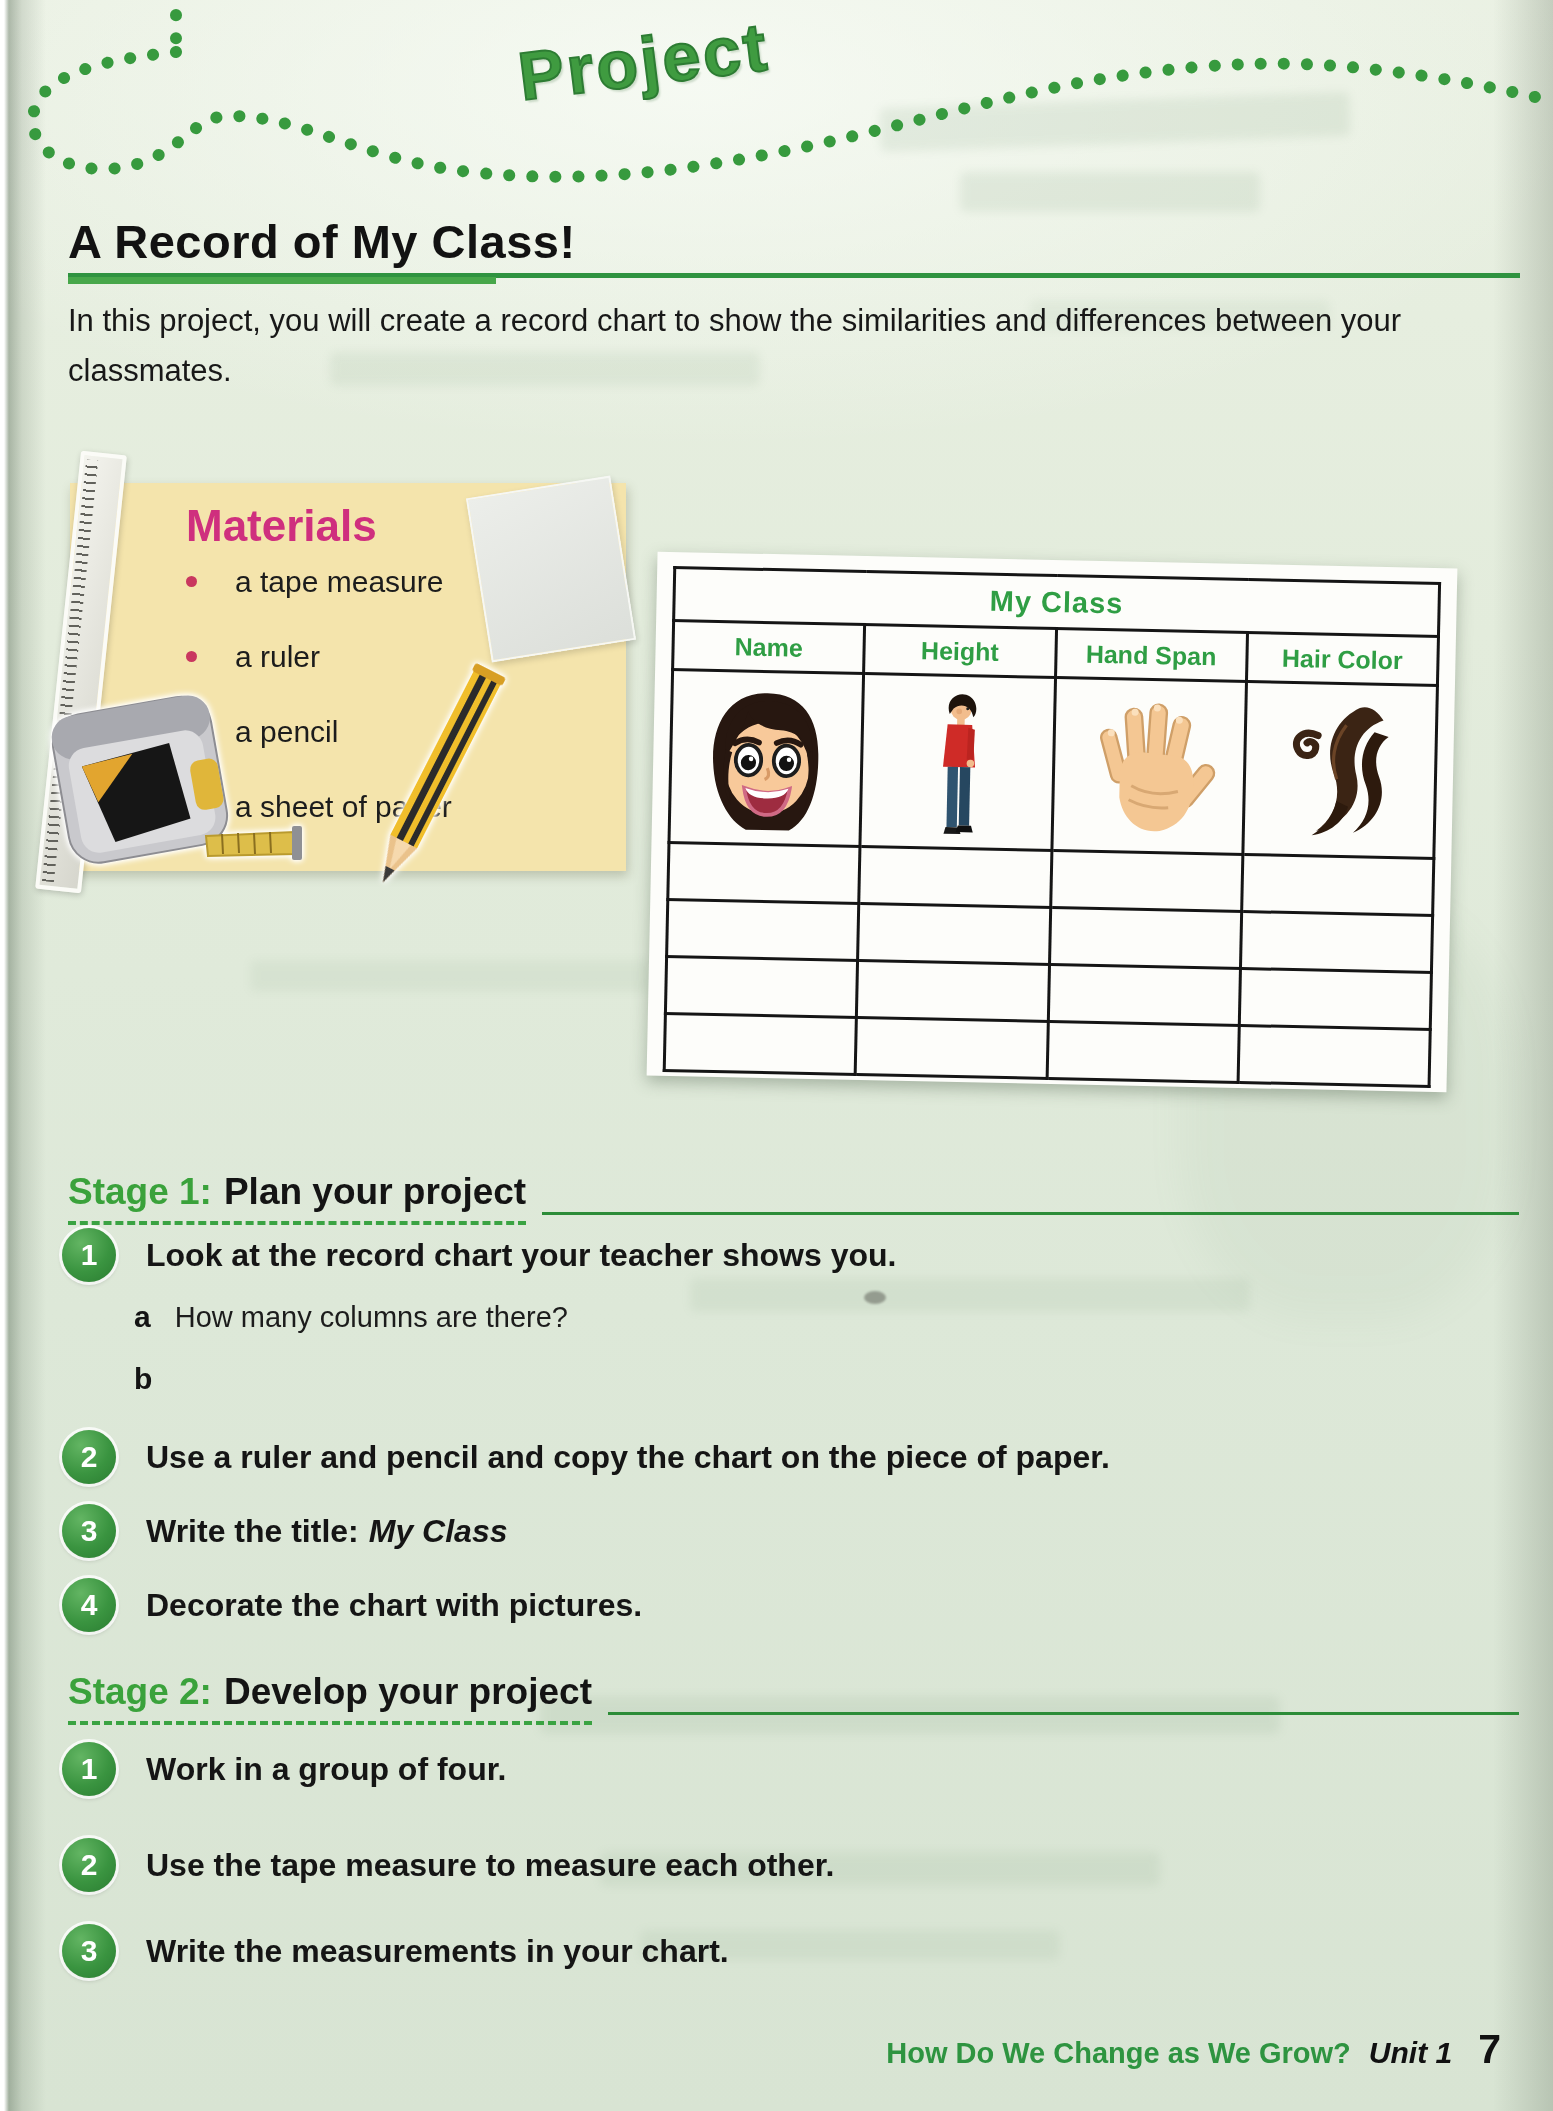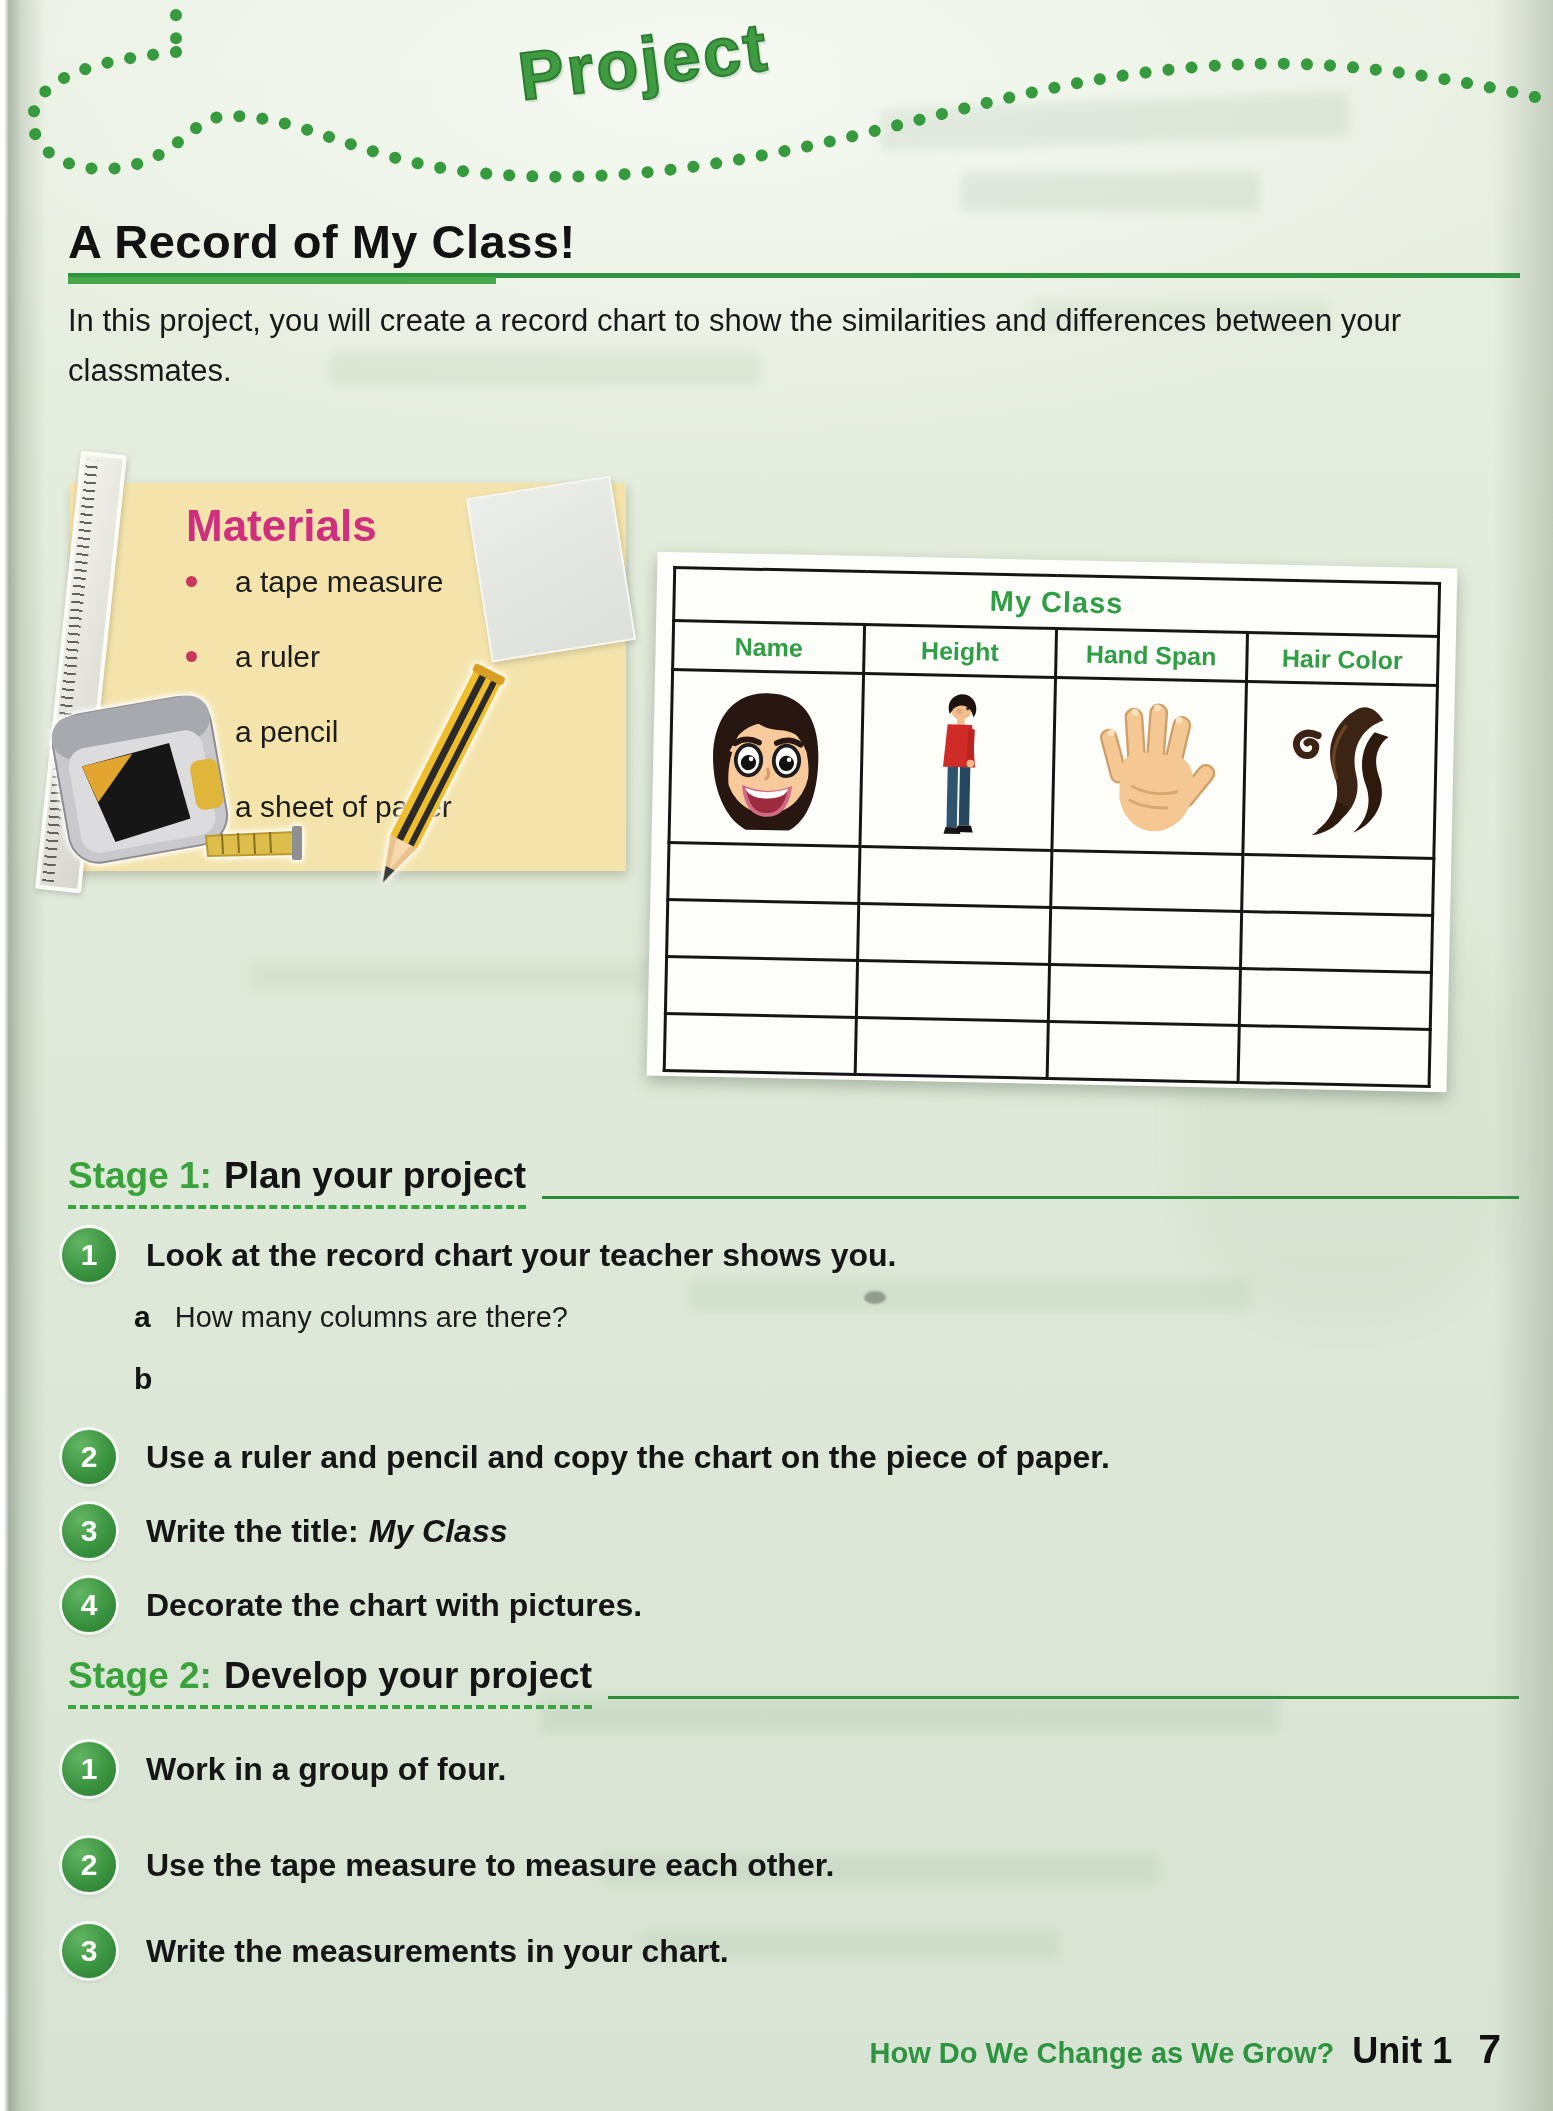--- a/index.html
+++ b/index.html
@@ -54,40 +54,40 @@
   .chart-card{position:absolute;left:652px;top:560px;width:800px;height:524px;background:#fdfdfa;
     transform:rotate(1.2deg);box-shadow:0 6px 16px rgba(55,75,55,.35);padding:14px 16px 24px;box-sizing:border-box;}
   .chart-table{width:100%;height:100%;border-collapse:collapse;border:3px solid #151515;table-layout:fixed;}
   .chart-table td,.chart-table th{border:3px solid #151515;padding:0;}
   .chart-title-cell{height:50px;text-align:center;color:#2f9e44;font-weight:bold;font-size:29px;letter-spacing:1px;}
   .chart-col{height:46px;text-align:center;color:#2f9e44;font-weight:bold;font-size:25px;}
   .chart-icon-cell{height:170px;text-align:center;vertical-align:bottom;}
   .chart-empty{height:54px;}
 
   
-  .stage-heading{position:absolute;left:68px;right:34px;display:flex;align-items:flex-end;}
+  .stage-heading{position:absolute;left:68px;right:34px;display:flex;align-items:flex-end;margin-top:16px;}
   .stage-text{border-bottom:4px dashed #3aa342;padding-bottom:8px;white-space:nowrap;font-size:37px;font-weight:bold;}
   .stage-label{color:#3aa23b;}
   .stage-title{color:#141414;margin-left:12px;}
   .stage-rule{flex:1;height:3px;background:#2c8c38;margin:0 0 10px 16px;}
 
   .step{position:absolute;left:62px;display:flex;align-items:center;gap:30px;}
   .badge{width:54px;height:54px;border-radius:50%;flex:0 0 auto;
     background:radial-gradient(circle at 35% 28%, #63b563, #3a9440 55%, #2a7c31 100%);
     color:#fff;font-weight:bold;font-size:30px;display:flex;align-items:center;justify-content:center;
     box-shadow:0 0 0 3px rgba(255,255,255,.8), 0 2px 5px rgba(0,0,0,.25);}
   .step-text{font-size:32px;font-weight:bold;color:#151515;}
   .step-text i{margin-left:10px;font-weight:bold;}
   .substep{position:absolute;left:134px;display:flex;align-items:baseline;gap:24px;}
   .sub-label{font-size:30px;font-weight:bold;color:#141414;}
   .sub-text{font-size:29px;color:#1c1c1c;}
 
   .footer{position:absolute;top:2026px;right:52px;display:flex;align-items:baseline;gap:18px;}
   .footer-title{color:#2e9440;font-size:29px;font-weight:bold;}
-  .footer-unit{color:#111;font-size:36px;font-weight:bold;}
+  .footer-unit{color:#111;font-size:30px;font-weight:bold;font-style:italic;}
   .footer-page{color:#111;font-size:41px;font-weight:bold;margin-left:8px;}
 </style>
 </head>
 <body>
 
 <div class="page">
 
   <div class="gutter"></div>
   <div class="rshade"></div>
 

